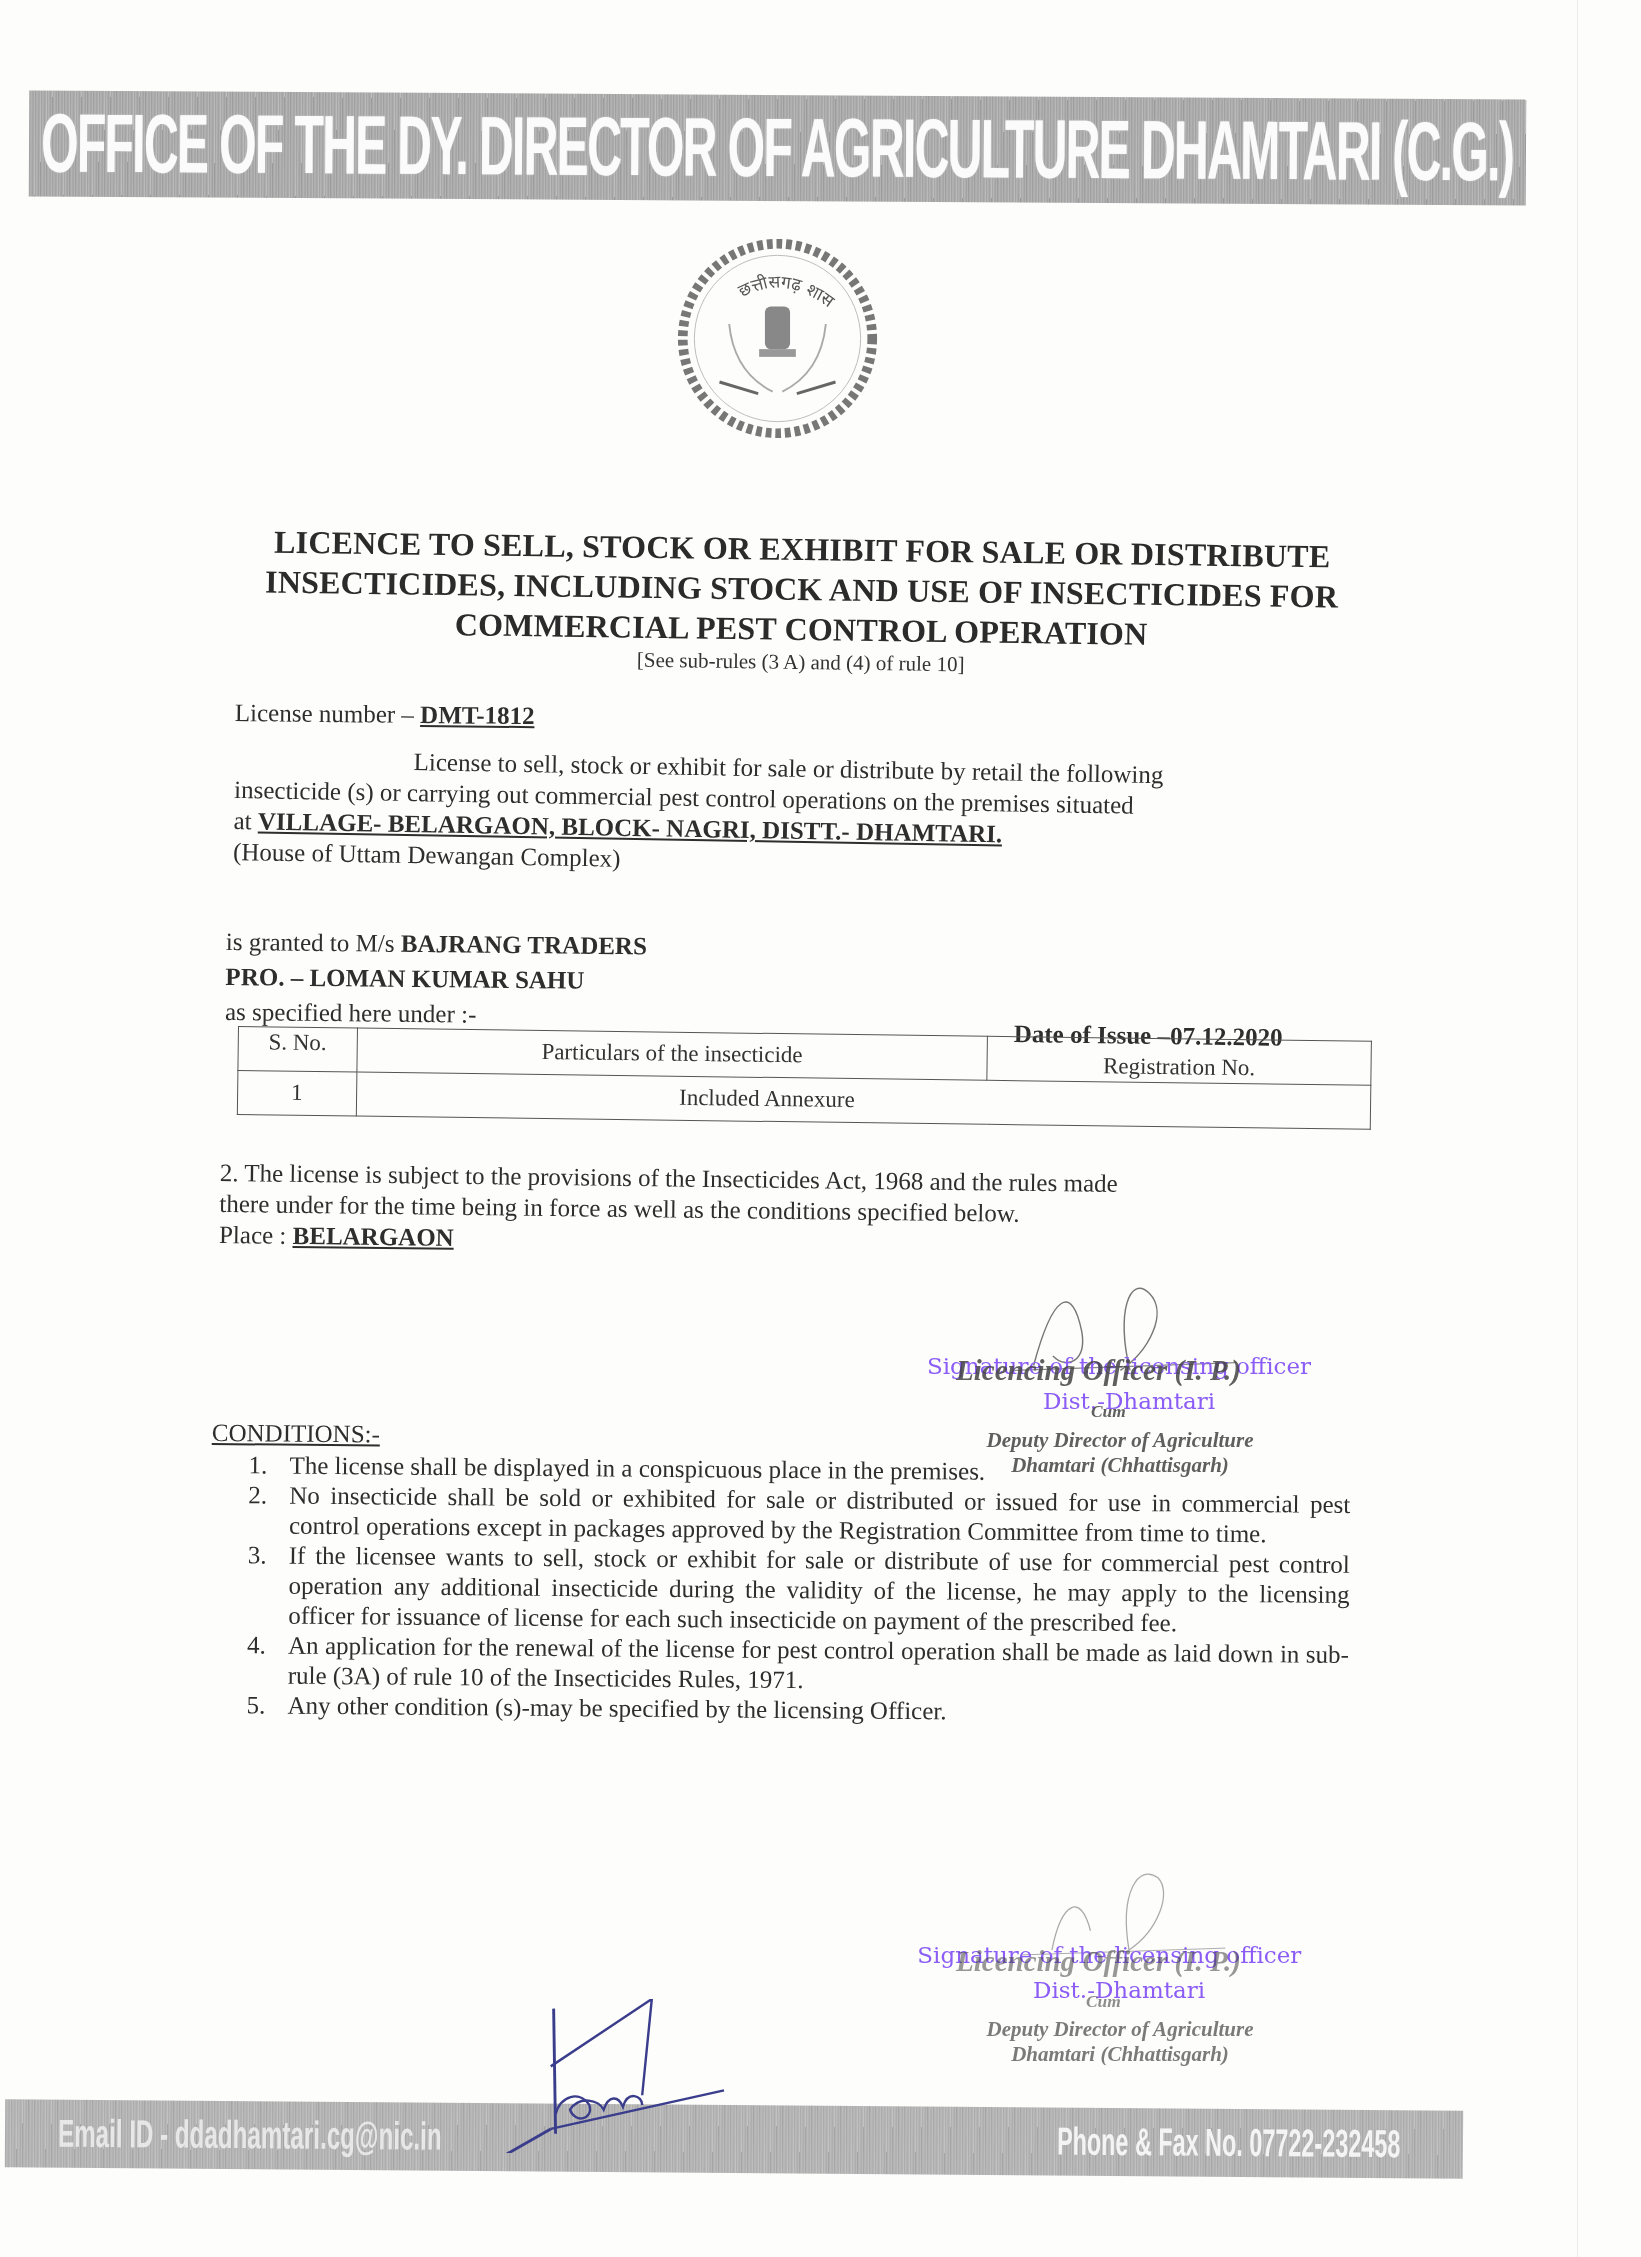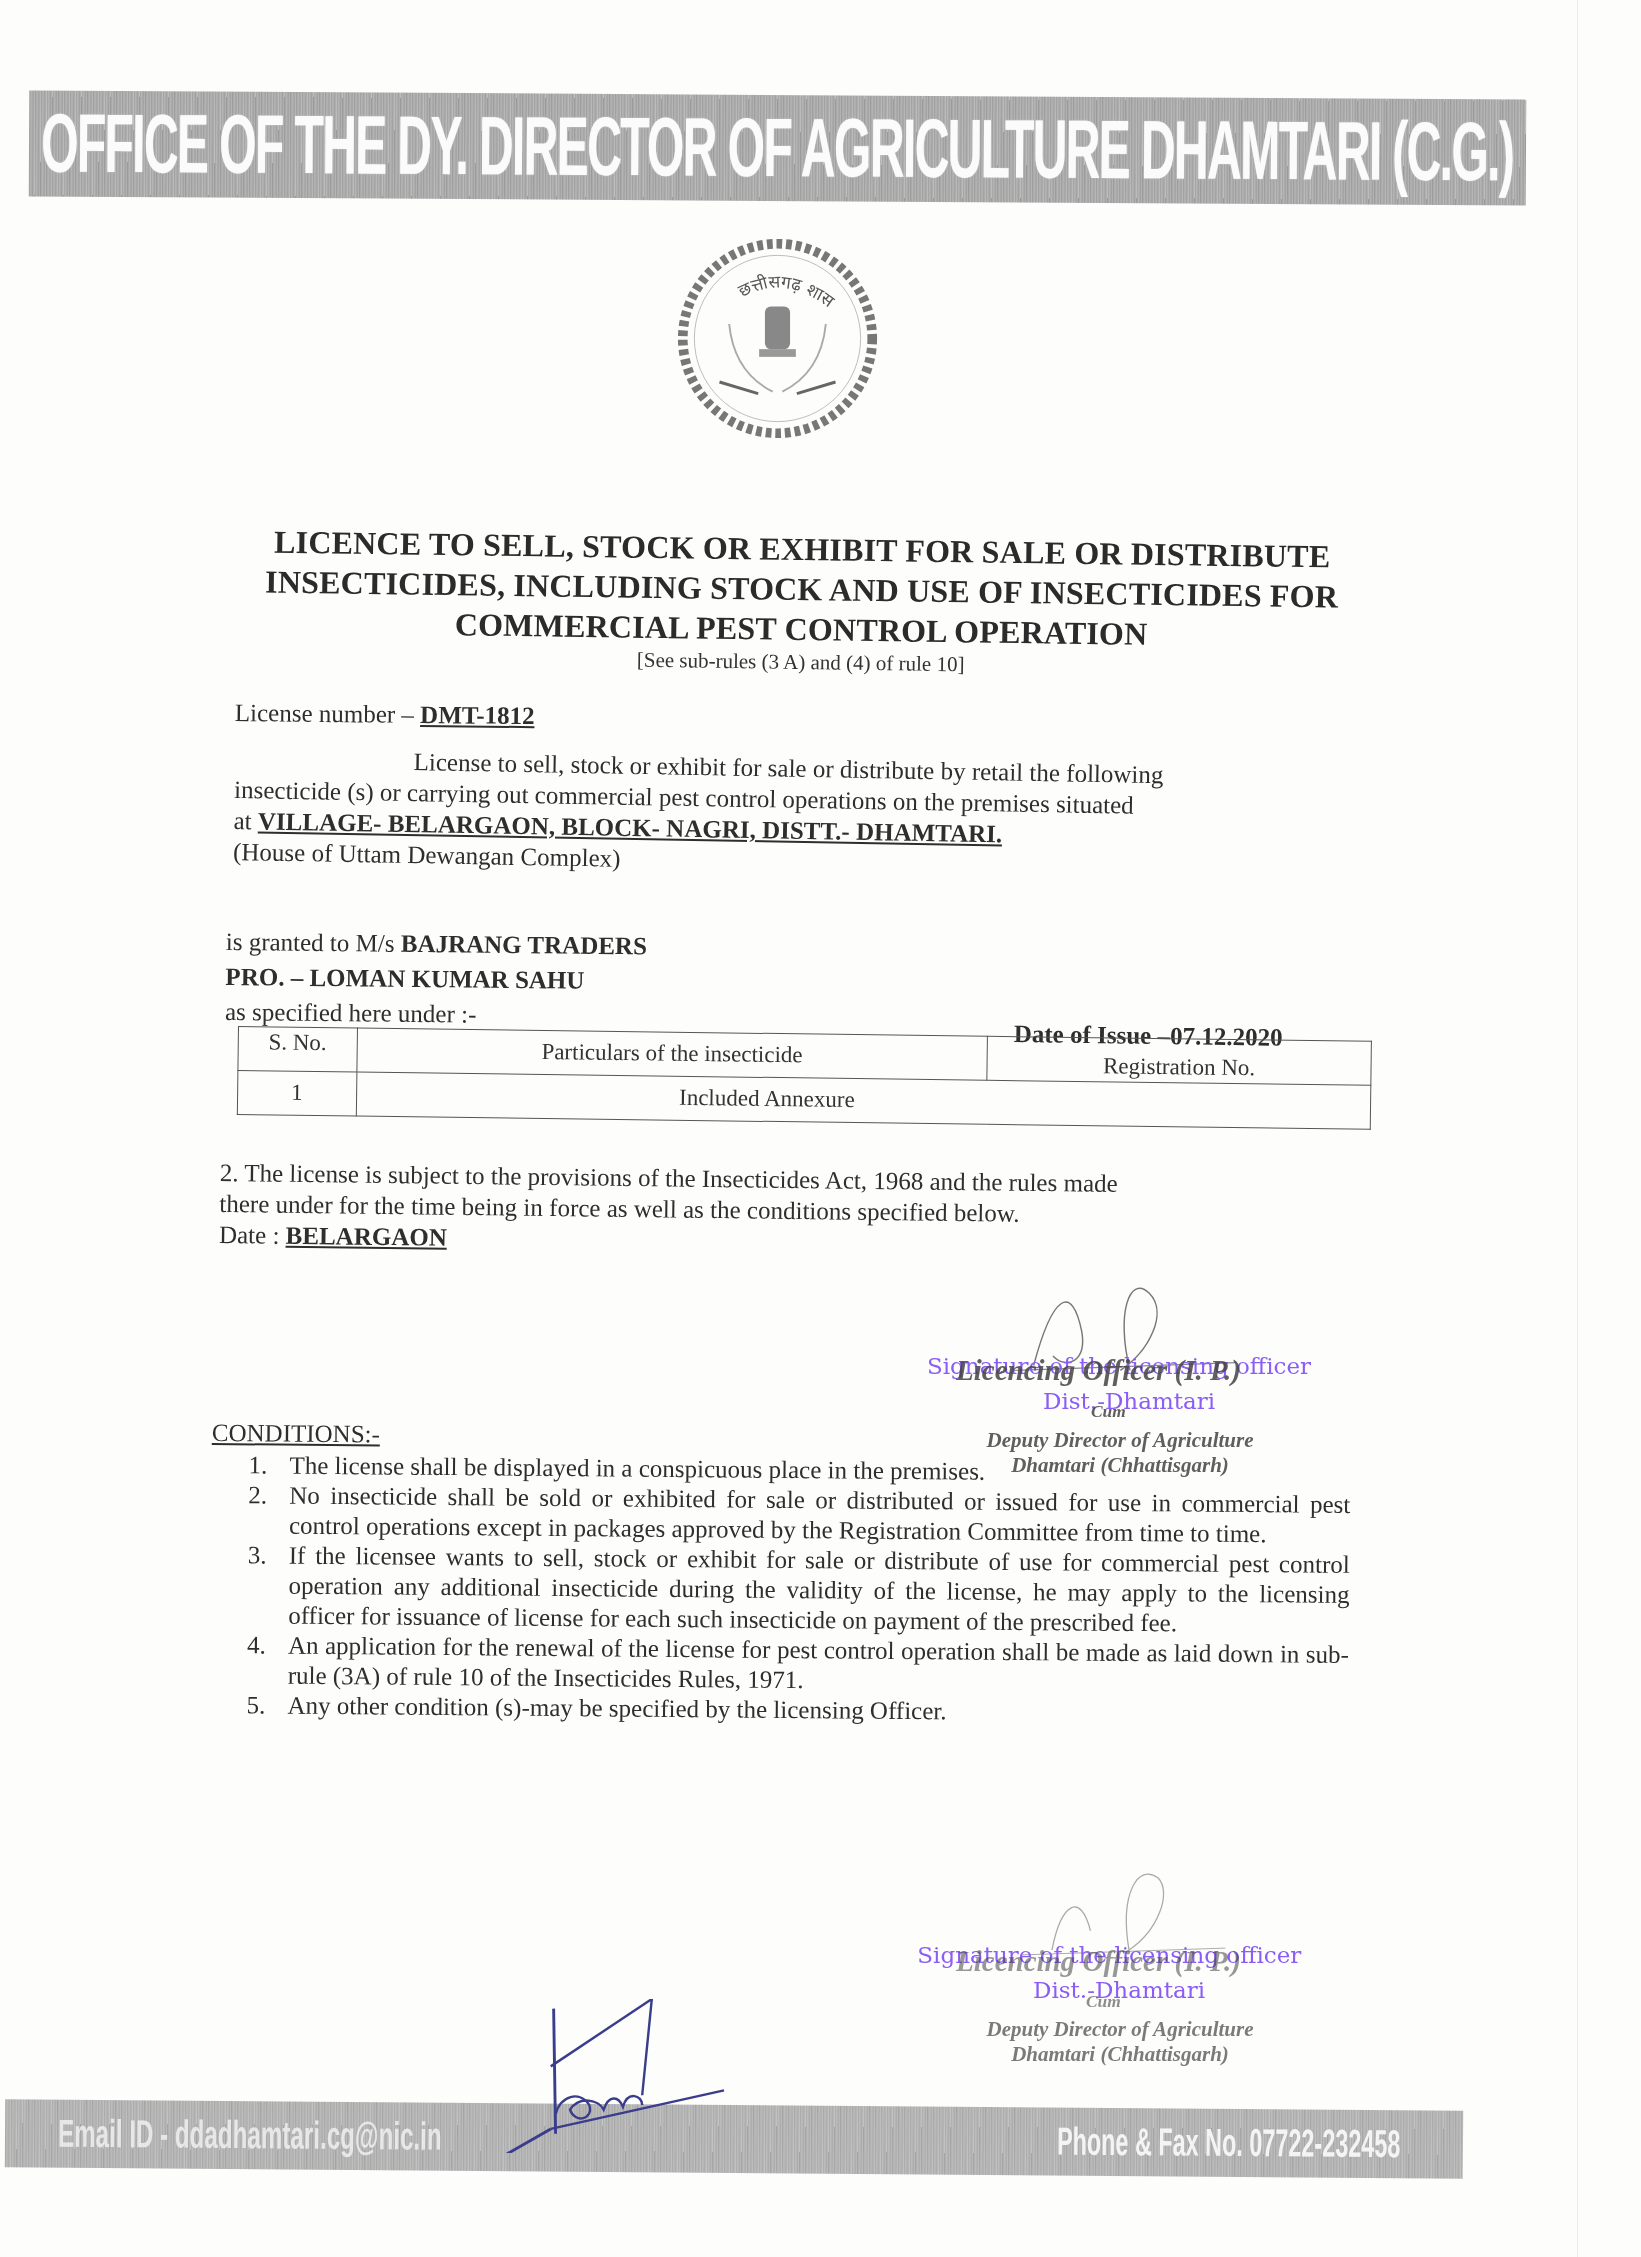--- a/index.html
+++ b/index.html
@@ -141,21 +141,21 @@
   <tr>
     <td style="text-align:center;">1</td>
     <td colspan="2" style="text-align:center; padding-left:0; padding-right:193px;">Included Annexure</td>
   </tr>
 </tbody>
   </table>
 
 <div class="body-text" style="left:220px; top:1157px; width:1149px; transform: rotate(0.7deg);">
   <div>2. The license is subject to the provisions of the Insecticides Act, 1968 and the rules made</div>
   <div>there under for the time being in force as well as the conditions specified below.</div>
-  <div><span>Date : </span><span class="bold-u">BELARGAON</span></div>
+  <div><span>Place : </span><span class="bold-u">BELARGAON</span></div>
 </div>
 
 <svg style="position:absolute; left:1014px; top:1274px; width:232px; height:106px;" viewBox="0 0 240 110">
   <path d="M20 95 C40 20, 60 10, 70 60 C75 90, 55 100, 40 85" fill="none" stroke="#777" stroke-width="1.5"></path>
   <path d="M120 100 C105 40, 120 0, 140 20 C160 40, 140 80, 110 100" fill="none" stroke="#777" stroke-width="1.5"></path>
   <path d="M0 100 L230 92" stroke="#888" stroke-width="1.2"></path>
 </svg>
 <div class="sig-block" style="left:898px; top:1352px;">
   <div style="position:relative; height:35px;">
     <div class="sig-printed" style="position:absolute; left:29px; top:0;">Signature of the licensing officer</div>

